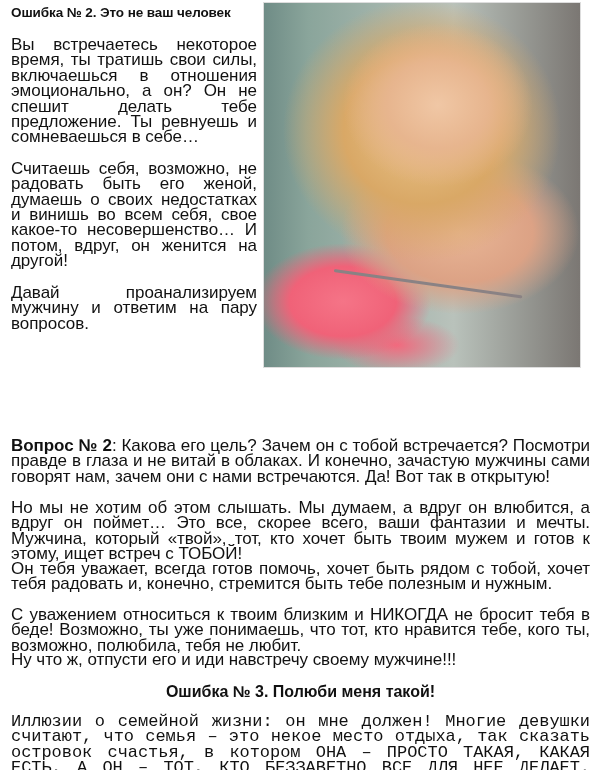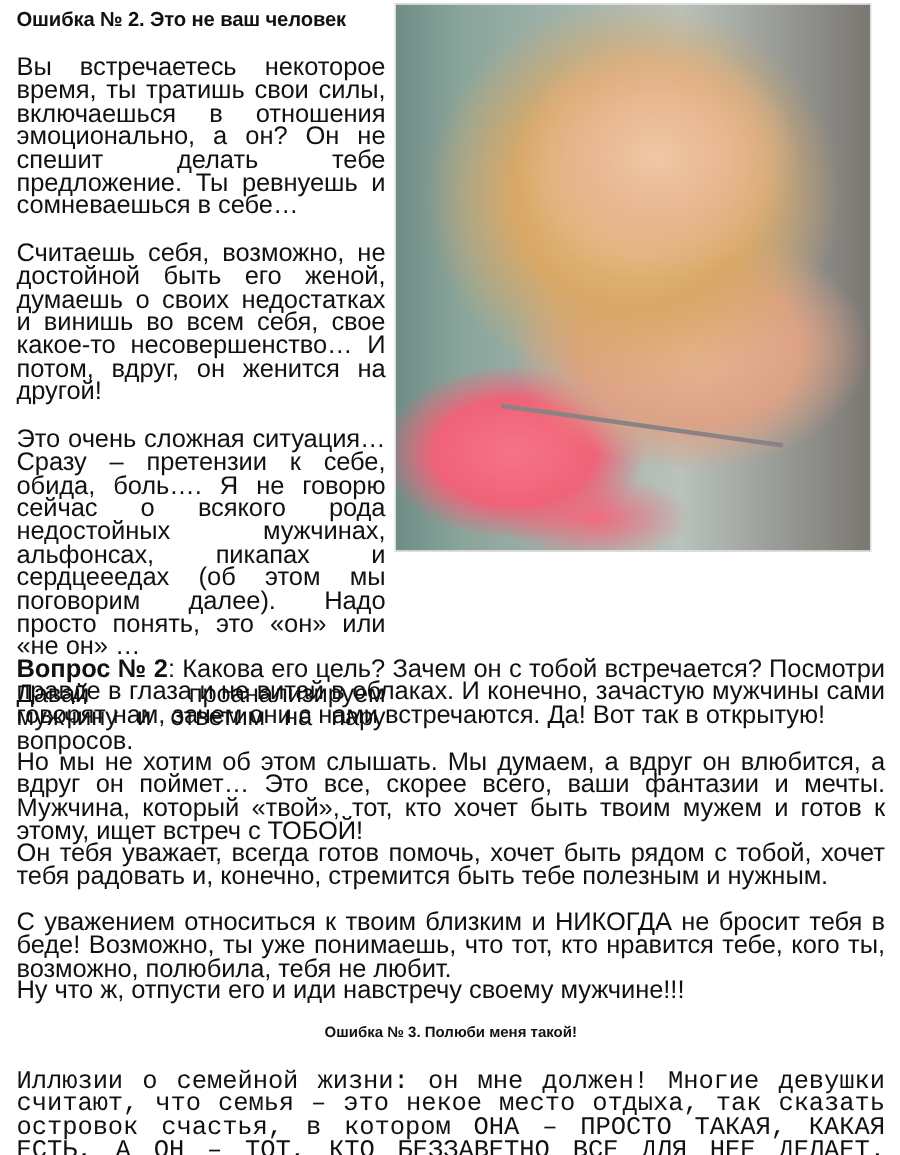--- a/index.html
+++ b/index.html
@@ -36,34 +36,33 @@
       background: #8a8284; transform: rotate(8deg); transform-origin: left center;
       border-radius: 2px;
     }
     .full { position: absolute; left: 11px; width: 579px; }
     .q1 { top: 377px; }
     .q2 { top: 438px; }
     .p3 { top: 500px; }
     .p4 { top: 561px; }
     .p5 { top: 607px; }
     .p6 { top: 652px; }
-    .h3 { top: 683px; text-align: center; font-weight: bold; font-size: 10px; }
+    .h3 { top: 683px; text-align: center; font-weight: bold; font-size: 16px; }
     .p7 { top: 714px; font-family: Liberation Mono, monospace; }
     b { font-weight: bold; }
   </style>
 </head>
 <body>
 
 <div class="page">
 
   <div class="left-col">
     <h2 class="doc-title">Ошибка № 2. Это не ваш человек</h2>
     <p class="p first">Вы встречаетесь некоторое время, ты тратишь свои силы, включаешься в отношения эмоционально, а он? Он не спешит делать тебе предложение. Ты ревнуешь и сомневаешься в себе…</p>
-    <p class="p">Считаешь себя, возможно, не достойной быть его женой, думаешь о своих недостатках и винишь во всем себя, свое какое-то несовершенство… И потом, вдруг, он женится на другой!</p>
-    <p class="p">Это очень сложная ситуация… Сразу – претензии к себе, обида, боль…. Я не говорю сейчас о всякого рода недостойных мужчинах, альфонсах, пикапах и сердцееедах (об этом мы поговорим далее). Надо просто понять, это «он» или «не он» …</p>
+    <p class="p">Считаешь себя, возможно, не радовать быть его женой, думаешь о своих недостатках и винишь во всем себя, свое какое-то несовершенство… И потом, вдруг, он женится на другой!</p>
     <p class="p">Давай проанализируем мужчину и ответим на пару вопросов.</p>
   </div>
 
   <div class="photo">
     <div class="photo-strap"></div>
   </div>
 
 
   <p class="p full q2"><b>Вопрос № 2</b><span>: Какова его цель? Зачем он с тобой встречается? Посмотри правде в глаза и не витай в облаках. И конечно, зачастую мужчины сами говорят нам, зачем они с нами встречаются. Да! Вот так в открытую!</span></p>
 

